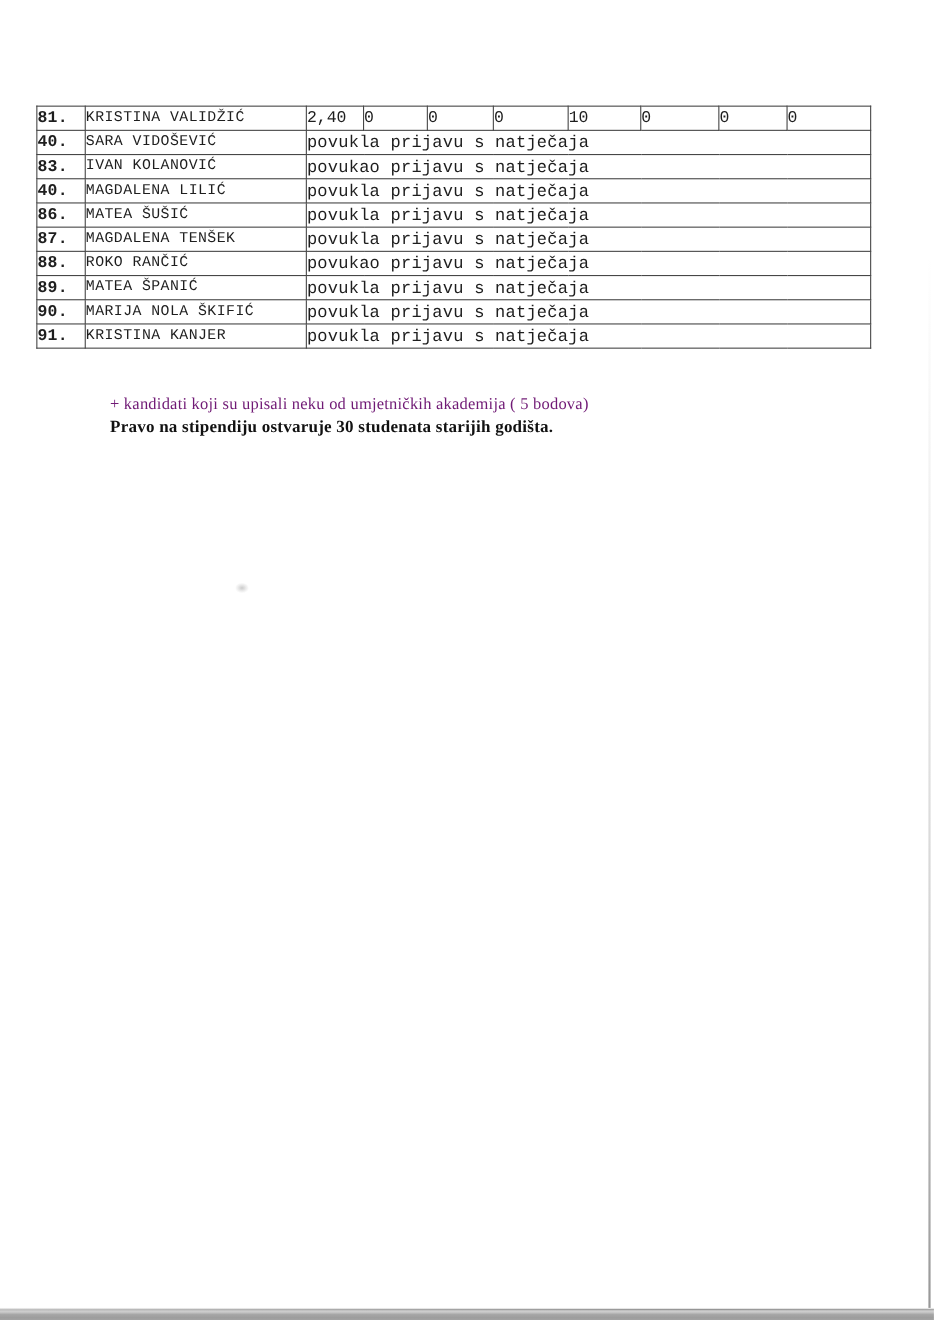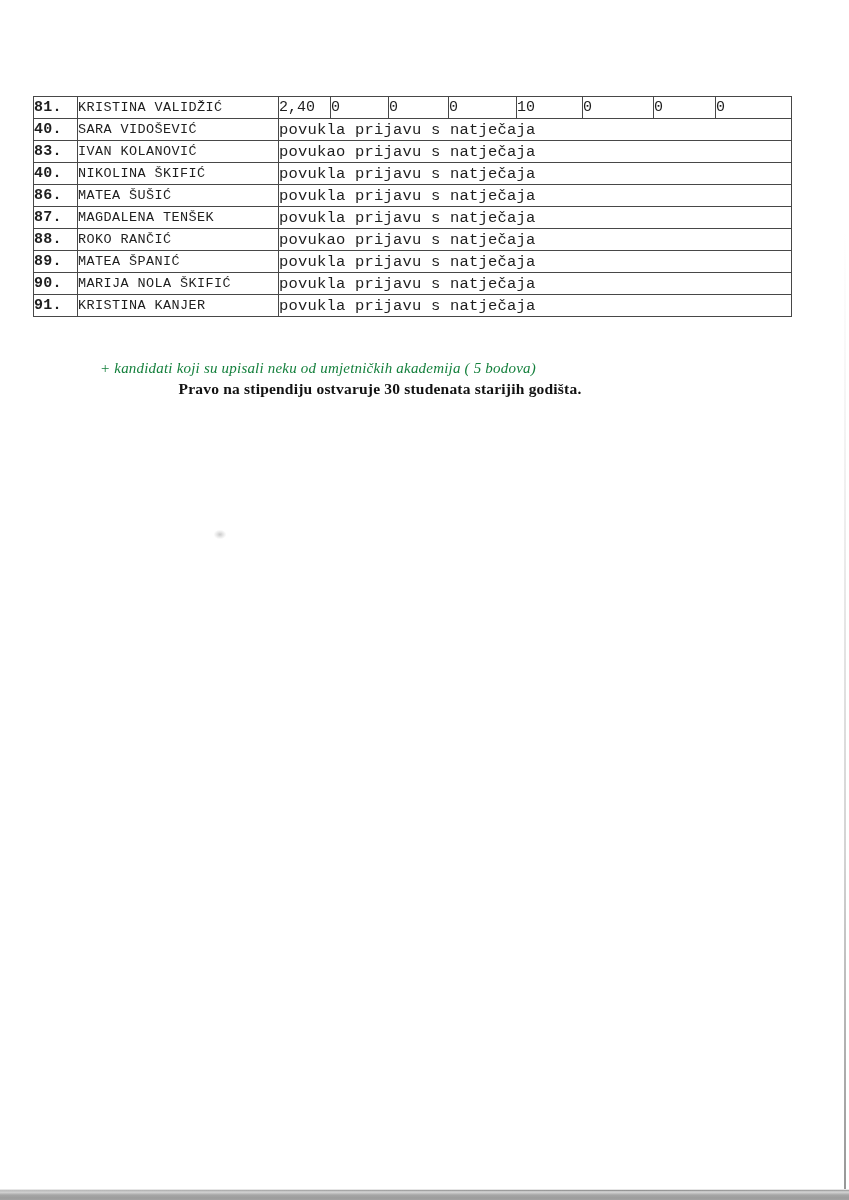--- a/index.html
+++ b/index.html
@@ -51,33 +51,31 @@
     letter-spacing: 0.2px;
   }
 
   
   .notes {
     position: absolute;
     left: 100px; top: 358px;
     width: 560px;
   }
   .note-italic {
-    font-style: italic;
     font-size: 15px;
     letter-spacing: 0.2px;
-    color: #15803d;
+    color: #701a75;
     line-height: 20px;
   }
   .note-bold {
     font-weight: bold;
     font-size: 15.5px;
     letter-spacing: 0.2px;
     color: #111;
     line-height: 21px;
-    text-align: center;
   }
 
   
   .scan-smudge {
     position: absolute;
     left: 214px; top: 530px;
     width: 12px; height: 9px;
     background: radial-gradient(ellipse at center, rgba(125,125,125,0.40) 0%, rgba(150,150,150,0.18) 45%, rgba(255,255,255,0) 75%);
     filter: blur(0.6px);
   }
@@ -151,21 +149,21 @@
           <td class="c-name">SARA VIDOŠEVIĆ</td>
           <td class="c-status" colspan="8">povukla prijavu s natječaja</td>
         </tr>
         <tr>
           <td class="c-num">83.</td>
           <td class="c-name">IVAN KOLANOVIĆ</td>
           <td class="c-status" colspan="8">povukao prijavu s natječaja</td>
         </tr>
         <tr>
           <td class="c-num">40.</td>
-          <td class="c-name">NIKOLINA ŠKIFIĆ</td>
+          <td class="c-name">MAGDALENA LILIĆ</td>
           <td class="c-status" colspan="8">povukla prijavu s natječaja</td>
         </tr>
         <tr>
           <td class="c-num">86.</td>
           <td class="c-name">MATEA ŠUŠIĆ</td>
           <td class="c-status" colspan="8">povukla prijavu s natječaja</td>
         </tr>
         <tr>
           <td class="c-num">87.</td>
           <td class="c-name">MAGDALENA TENŠEK</td>

